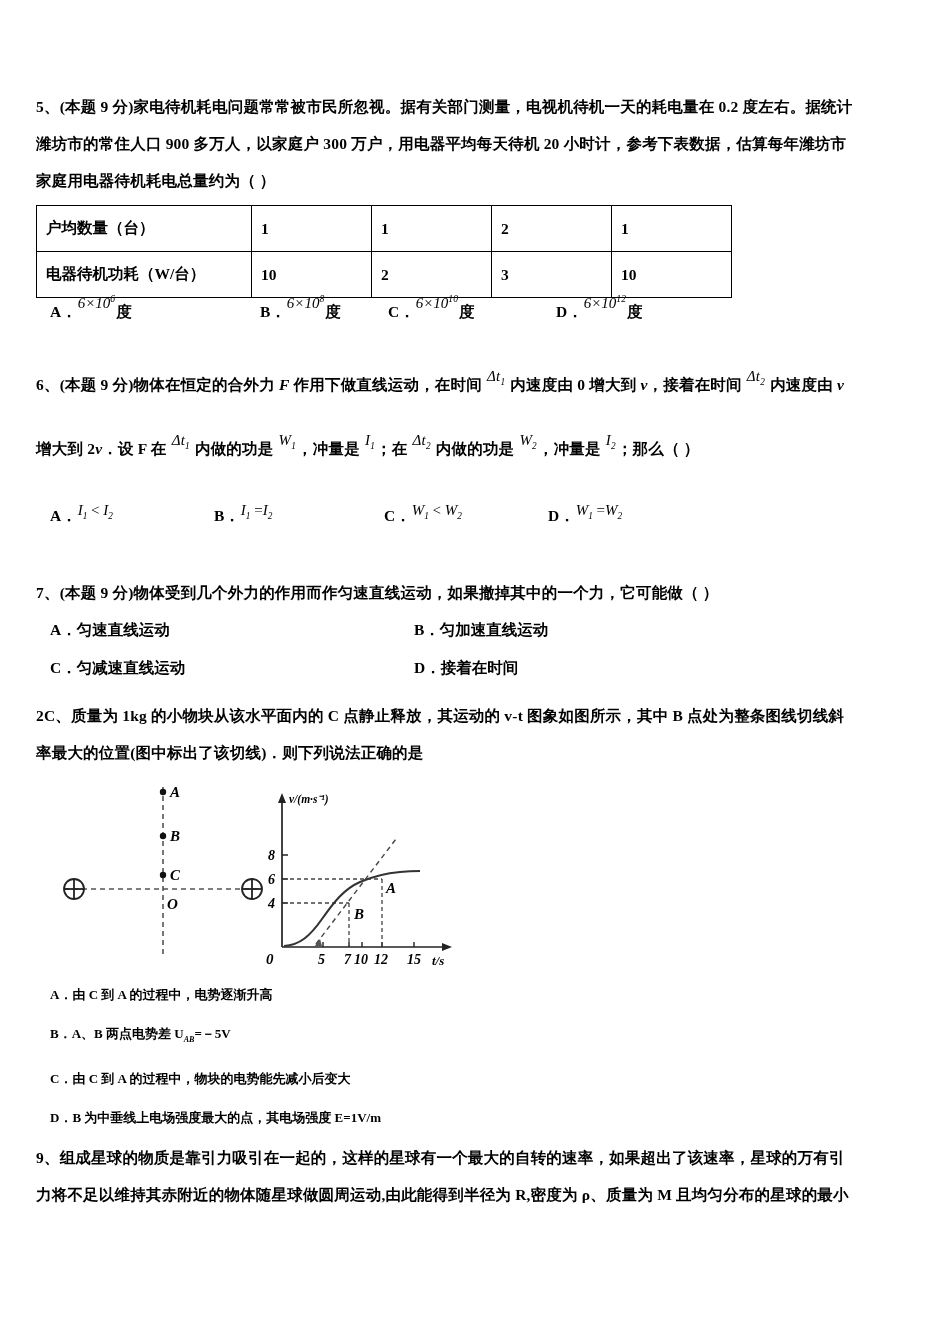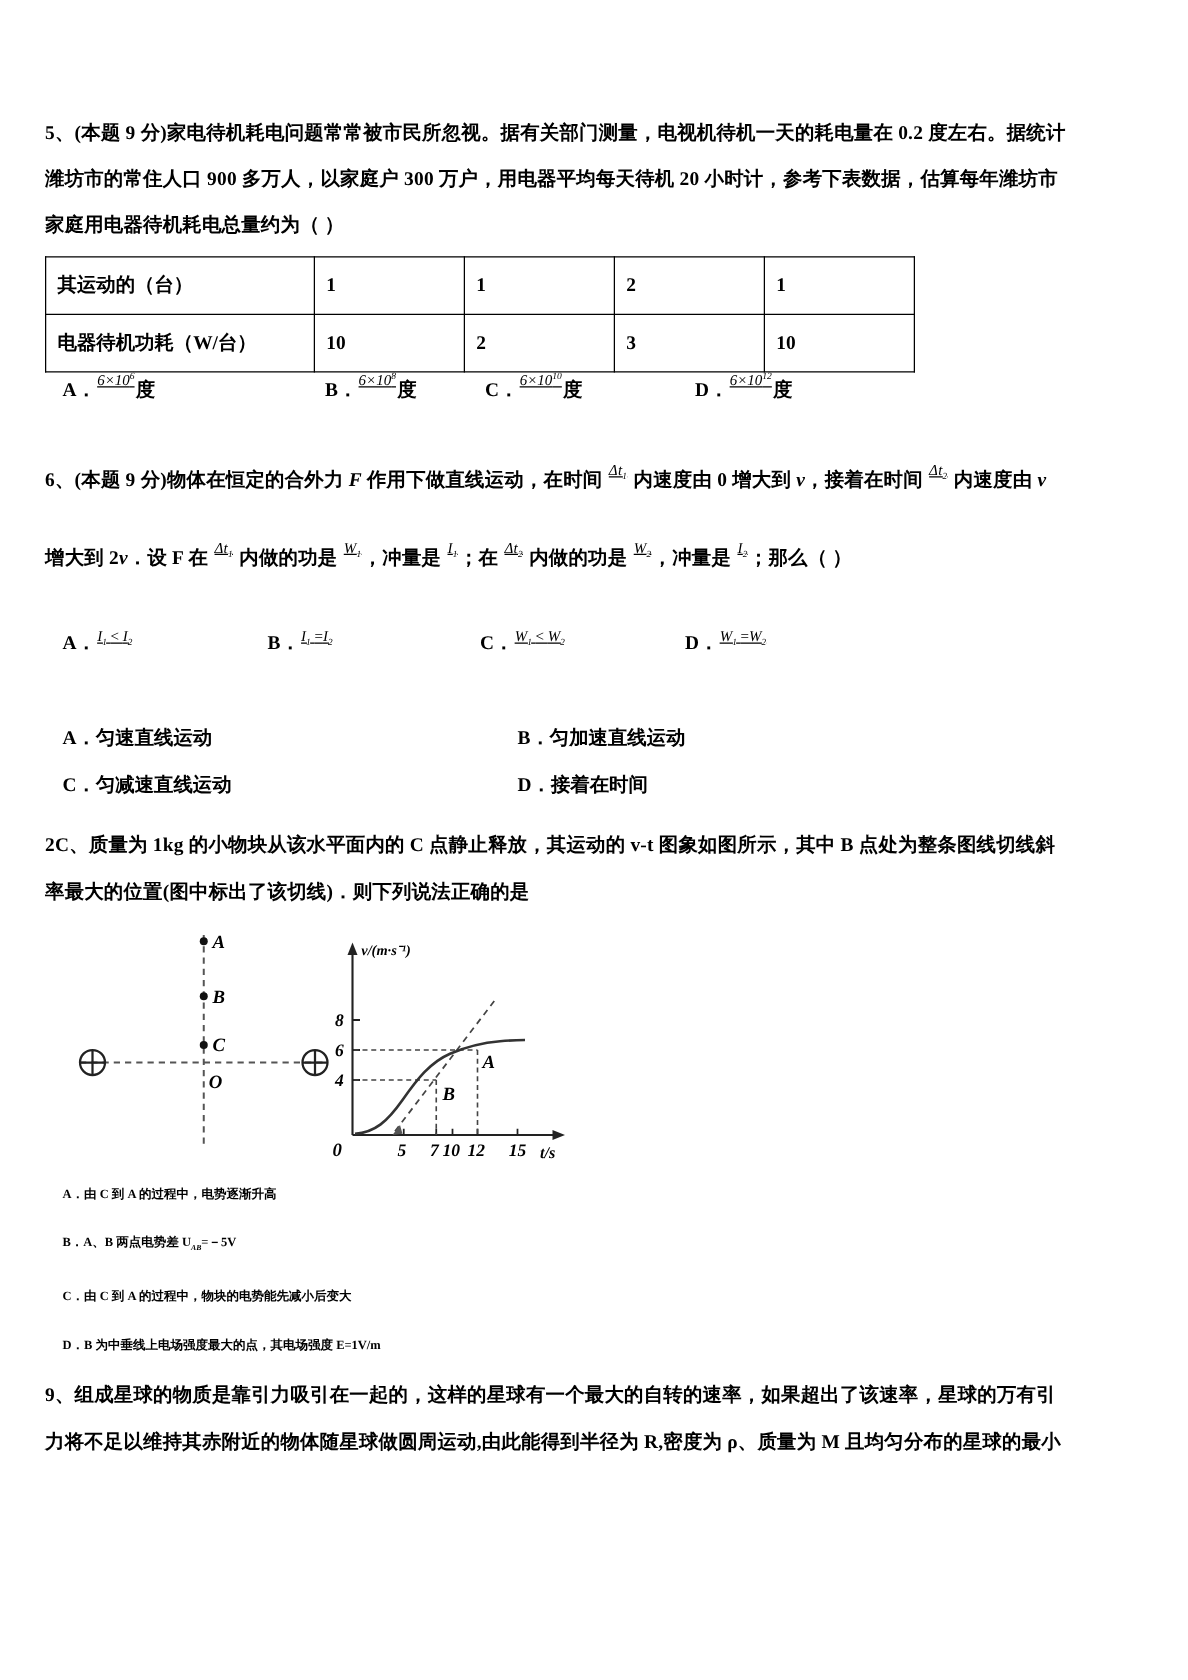--- a/index.html
+++ b/index.html
@@ -44,23 +44,22 @@
     font-size: 0.62em;
     vertical-align: sub;
     font-style: italic;
     font-weight: normal;
   }
   .mathup {
     position: relative;
     top: -9px;
     font-style: italic;
     font-weight: normal;
-    font-size: 12px;
+    font-size: 15px;
     padding: 0 1px;
-    text-decoration: underline;
   }
   .mathup .s { font-size: 0.62em; vertical-align: sub; }
   .mathup .e { font-size: 0.64em; vertical-align: super; }
 
   
   table.data-table {
     border-collapse: collapse;
     width: 601px;
     margin: 6px 0 4px 0;
     table-layout: fixed;
@@ -102,21 +101,21 @@
   .o4-b { left: 182px; margin-left: 42px; }
   .o4-c { left: 352px; }
   .o4-d { left: 520px; }
 
   .o4e-a { left: 14px; }
   .o4e-b { left: 178px; text-align: center; }
   .o4e-c { left: 348px; }
   .o4e-d { left: 512px; }
 
   .opt-list-row {
-    font-size: 10px;
+    font-size: 13px;
     font-weight: bold;
     line-height: 39px;
     padding-left: 14px;
     white-space: nowrap;
   }
 
   
   .figures {
     position: relative;
     height: 190px;
@@ -149,21 +148,21 @@
   <div class="content">
 
     <div class="q-block">
       <div class="q-line">5、(本题 9 分)家电待机耗电问题常常被市民所忽视。据有关部门测量，电视机待机一天的耗电量在 0.2 度左右。据统计</div>
       <div class="q-line">潍坊市的常住人口 900 多万人，以家庭户 300 万户，用电器平均每天待机 20 小时计，参考下表数据，估算每年潍坊市</div>
       <div class="q-line">家庭用电器待机耗电总量约为（      ）</div>
 
       <table class="data-table">
         <tbody>
         <tr>
-          <td class="label-cell">其运动的（台）</td>
+          <td class="label-cell">户均数量（台）</td>
           <td class="val-cell">1</td>
           <td class="val-cell">1</td>
           <td class="val-cell">2</td>
           <td class="val-cell">1</td>
         </tr>
         <tr>
           <td class="label-cell">电器待机功耗（W/台）</td>
           <td class="val-cell">10</td>
           <td class="val-cell">2</td>
           <td class="val-cell">3</td>
@@ -203,20 +202,21 @@
         <span class="opt o4e-c">
           <span class="letter">C．</span><span class="mathup" style="top:-6px"><span>W</span><span class="s">1</span><span style="font-style:normal"> </span><span style="font-style:normal">&lt;</span><span style="font-style:normal"> </span><span>W</span><span class="s">2</span></span>
         </span>
         <span class="opt o4e-d">
           <span class="letter">D．</span><span class="mathup" style="top:-6px"><span>W</span><span class="s">1</span><span style="font-style:normal"> </span><span style="font-style:normal">=</span><span>W</span><span class="s">2</span></span>
         </span>
       </div>
     </div>
 
     <div class="q-block" style="margin-top:22px">
+      <div class="q-line">7、(本题 9 分)物体受到几个外力的作用而作匀速直线运动，如果撤掉其中的一个力，它可能做（      ）</div>
       <div class="opt-row2">
         <span class="opt col-a">
           <span class="letter">A．</span><span>匀速直线运动</span>
         </span>
         <span class="opt col-b">
           <span class="letter">B．</span><span>匀加速直线运动</span>
         </span>
       </div>
       <div class="opt-row2">
         <span class="opt col-a">

